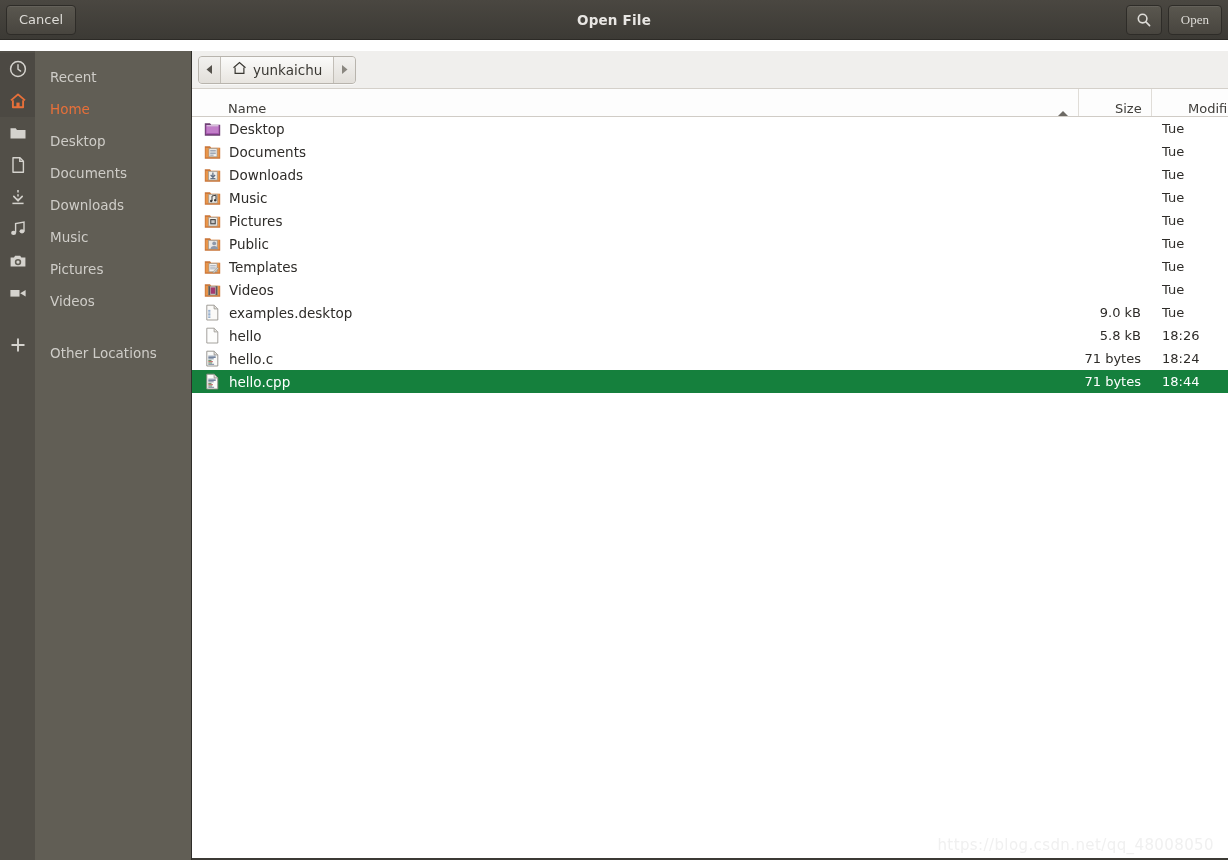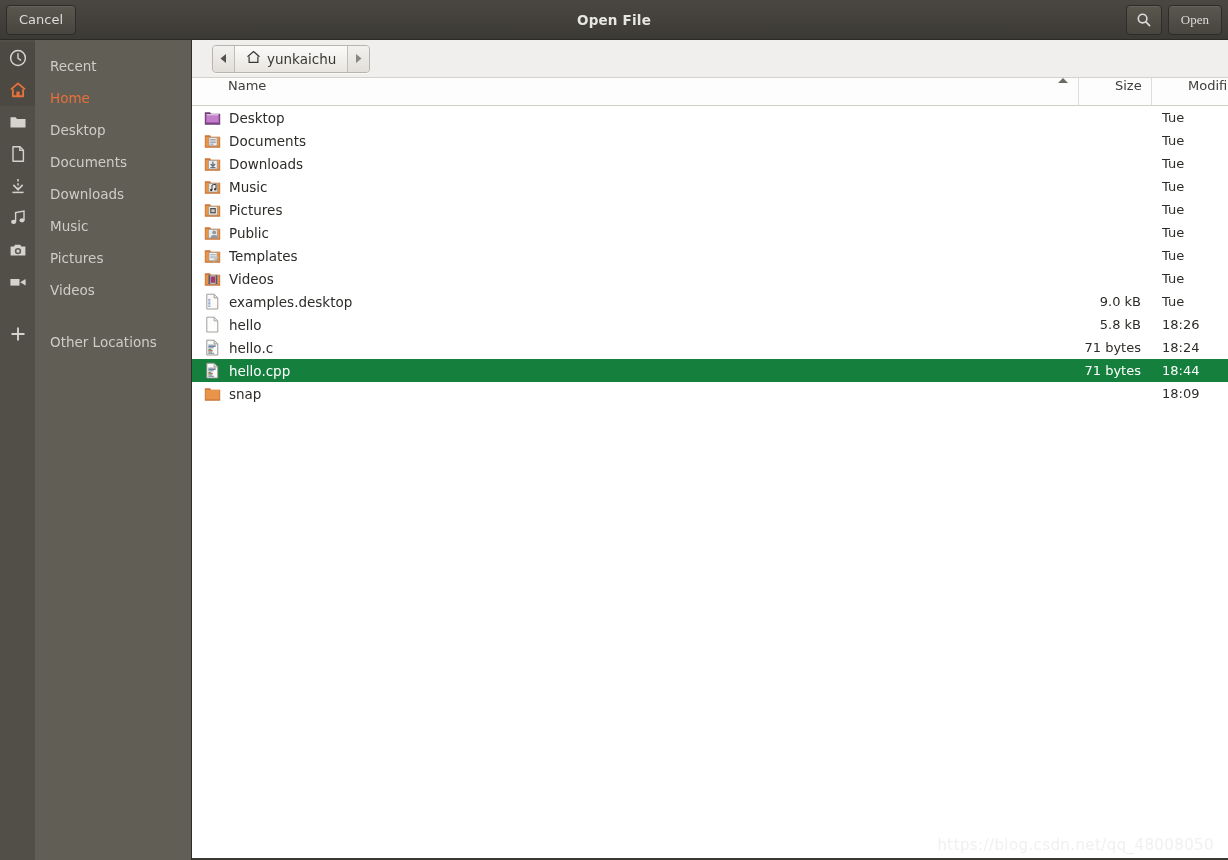--- a/index.html
+++ b/index.html
@@ -15,20 +15,21 @@
     -webkit-font-smoothing: antialiased;
   }
 
   #app {
     position: relative;
     width: 1228px;
     height: 860px;
     display: flex;
     flex-direction: column;
     background: #ffffff;
+    gap: 11px;
   }
 
   
   .titlebar {
     position: relative;
     height: 40px;
     min-height: 40px;
     background: linear-gradient(to bottom, #4a4741 0%, #3c3a35 100%);
     border-bottom: 1px solid #2c2a26;
     display: flex;
@@ -138,21 +139,21 @@
   }
 
   
   .pathbar {
     height: 38px;
     min-height: 38px;
     background: #f0efed;
     border-bottom: 1px solid #d4d0ca;
     display: flex;
     align-items: center;
-    padding-left: 20px;
+    padding-left: 6px;
     box-sizing: border-box;
   }
   .crumbs {
     display: flex;
     align-items: stretch;
     height: 26px;
     border: 1px solid #b8b4ad;
     border-radius: 4px;
     overflow: hidden;
     background: #dcd9d4;
@@ -187,21 +188,21 @@
     min-height: 28px;
     display: flex;
     background: #fdfdfd;
     border-bottom: 1px solid #d0ccc6;
     font-size: 13px;
     color: #3f3d39;
     box-sizing: border-box;
   }
   .colhead .ch {
     display: flex;
-    align-items: flex-start;
+    align-items: flex-end;
     box-sizing: border-box;
     cursor: default;
     position: relative;
     padding-left: 36px;
   }
   .ch-name { flex: 1; padding-left: 12px; border-right: 1px solid #e0ddd8; }
   .ch-size { width: 73px; min-width: 73px; padding-left: 10px; border-right: 1px solid #e0ddd8; }
   .ch-mod  { width: 76px; min-width: 76px; padding-left: 10px; }
   .sort-tri {
     position: absolute;
@@ -598,30 +599,19 @@
                   <path d="M4.3 10.4 h3.2" stroke="#3f7a3f" stroke-width="0.85"></path>
                   <path d="M4.3 11.7 h4.6" stroke="#b03a3a" stroke-width="0.85"></path>
                   <path d="M4.3 13 h3.8" stroke="#3f7a3f" stroke-width="0.85"></path>
                   <path d="M4.3 14.3 h5.8" stroke="#5b6e8c" stroke-width="0.85"></path>
                 </svg></span>
               <span>hello.cpp</span>
             </div>
             <div class="c-size">71 bytes</div>
             <div class="c-mod">18:44</div>
           </div>
-          <div class="frow">
-            <div class="c-name">
-              <span class="fico"><svg width="17" height="17" viewBox="0 0 17 17">
-                  <path d="M0.8 3.2 h5.2 l1.2 1.5 h9 v11 h-15.4 z" fill="#c9763a"></path>
-                  <path d="M1.6 4.9 h13.8 v9.5 h-13.8 z" fill="#e8954a"></path>
-                </svg></span>
-              <span>snap</span>
-            </div>
-            <div class="c-size"></div>
-            <div class="c-mod">18:09</div>
-          </div>
         </div>
 
       <div class="watermark">https://blog.csdn.net/qq_48008050</div>
       <div class="bottom-line"></div>
     </div>
   </div>
 </div>
 
 </body></html>

